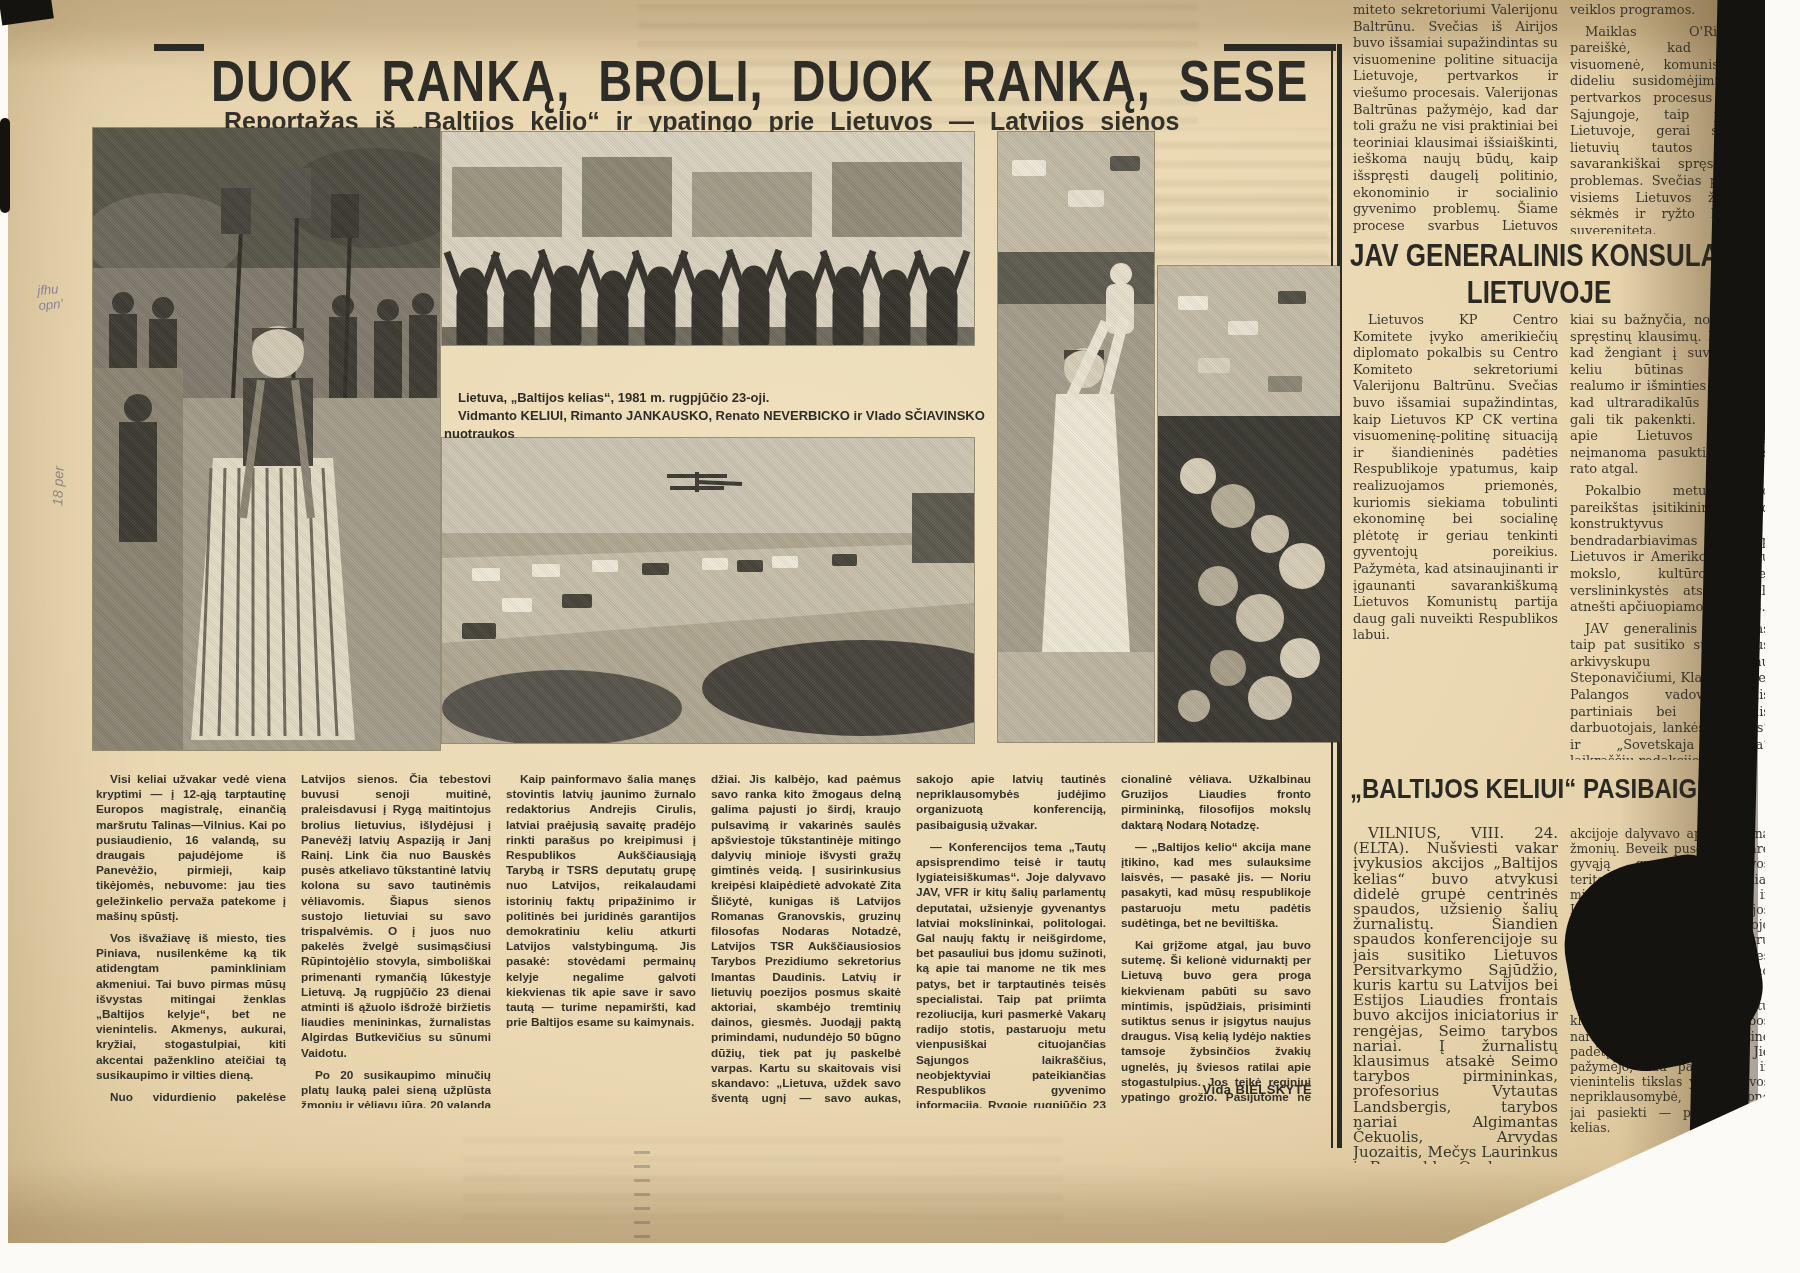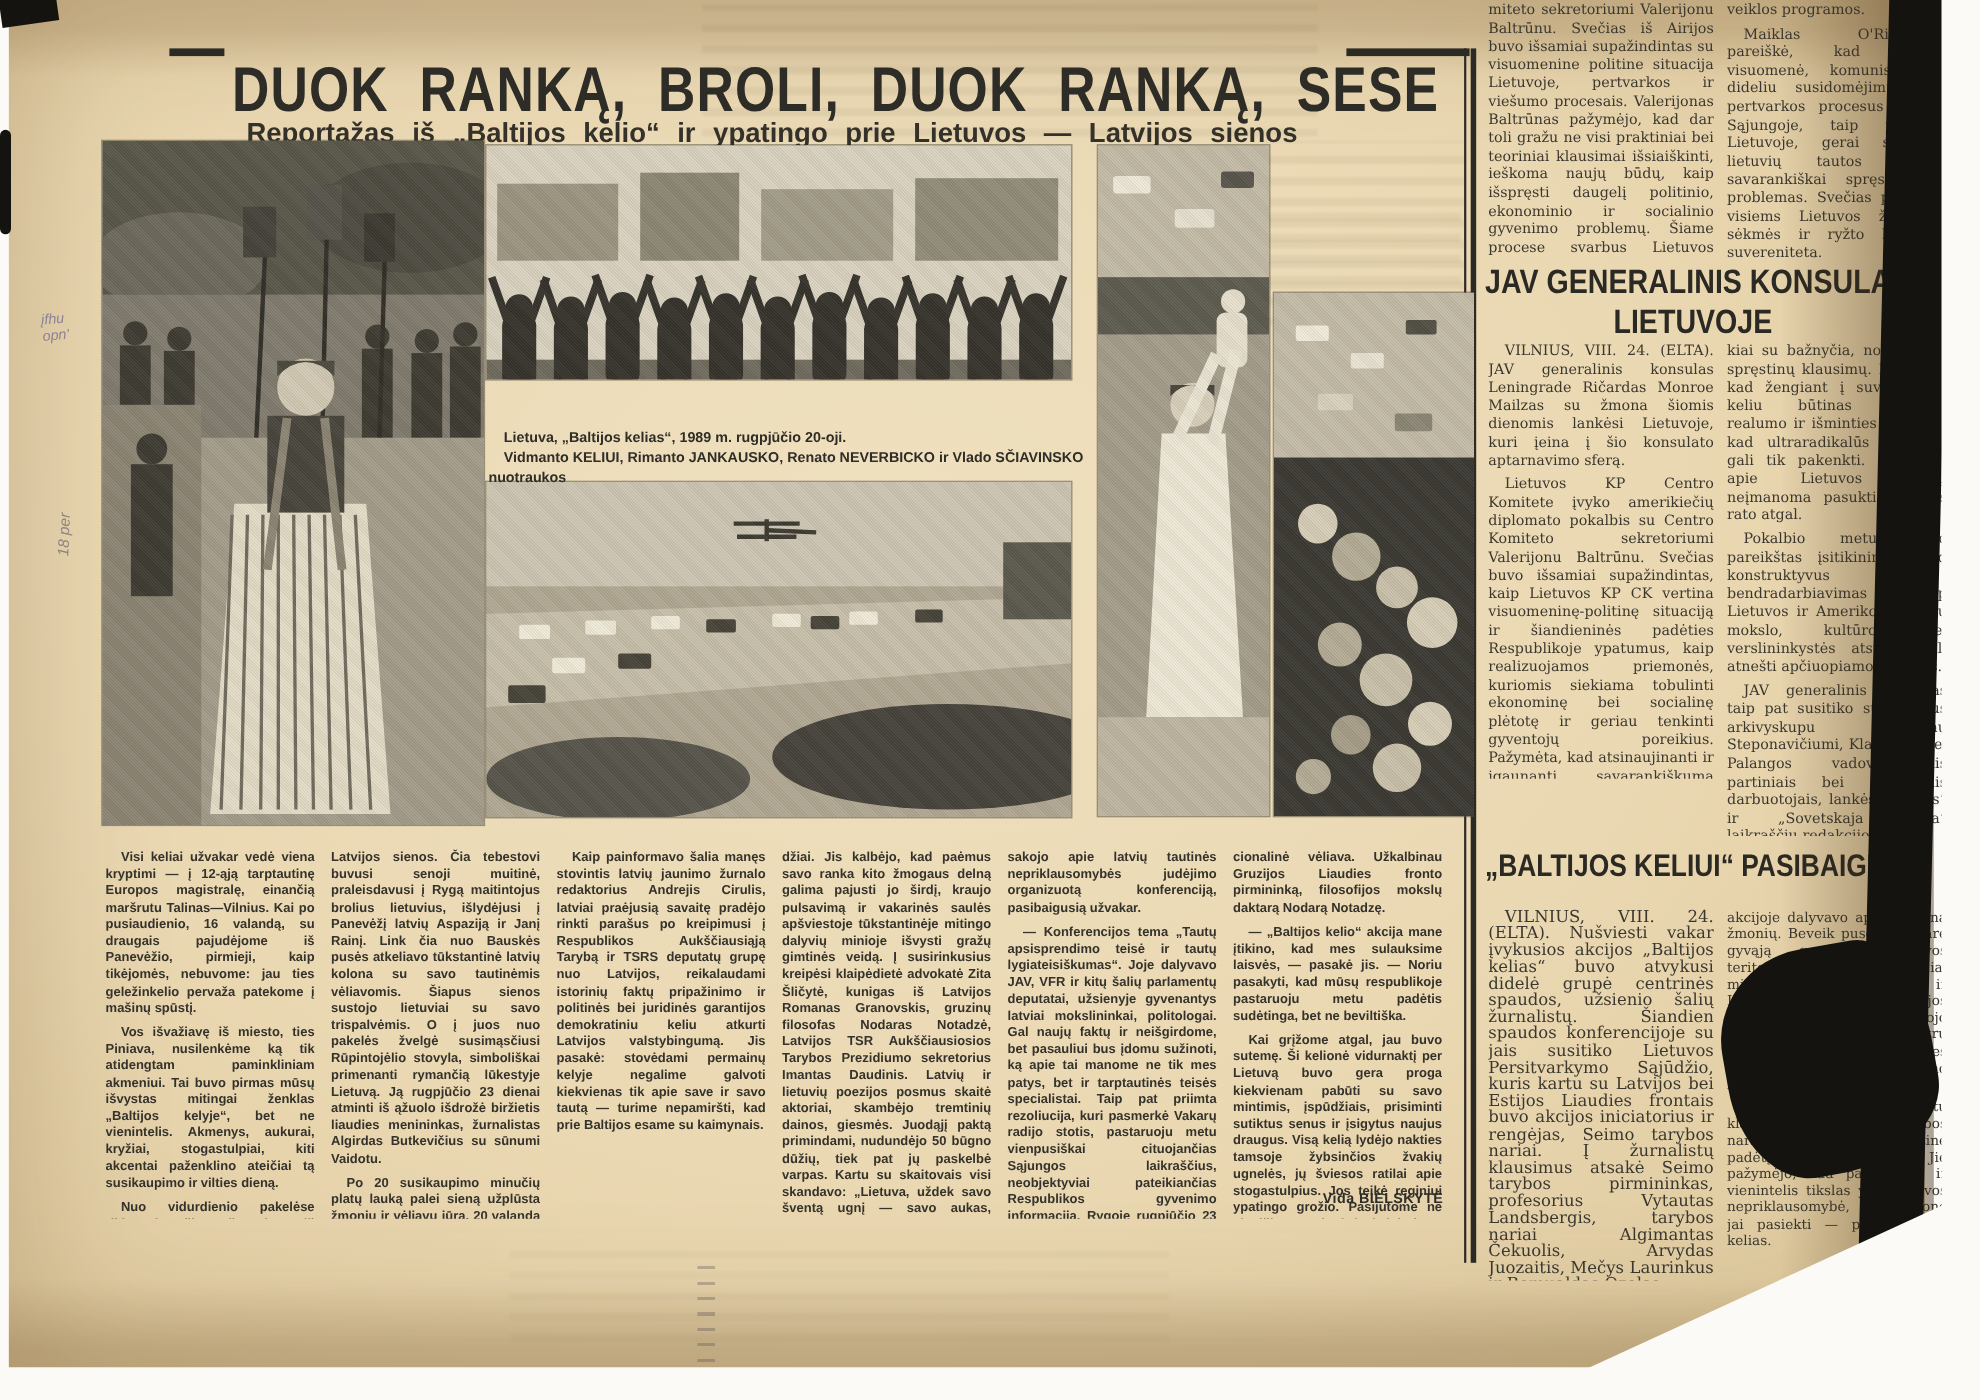--- a/index.html
+++ b/index.html
@@ -223,21 +223,21 @@
             <circle cx="102" cy="352" r="24" fill="#c8bfa8"></circle>
           <circle cx="142" cy="392" r="20" fill="#d6cdb6"></circle>
             <circle cx="70" cy="402" r="18" fill="#a49c86"></circle>
           <circle cx="112" cy="432" r="22" fill="#c8bfa8"></circle>
             <circle cx="36" cy="440" r="16" fill="#b3ab94"></circle>
         </g>
       </svg>
     </div>
 
     <div class="caption">
-      <p>Lietuva, „Baltijos kelias“, 1989 m. rugpjūčio 20-oji.</p>
+      <p>Lietuva, „Baltijos kelias“, 1981 m. rugpjūčio 23-oji.</p>
       <p>Vidmanto KELIUI, Rimanto JANKAUSKO, Renato NEVERBICKO ir Vlado SČIAVINSKO nuotraukos</p>
     </div>
 
     <div class="rcol" style="left:88px;">
       <p>Visi keliai užvakar vedė viena kryptimi — į 12-ąją tarptautinę Europos magistralę, einančią maršrutu Talinas—Vilnius. Kai po pusiaudienio, 16 valandą, su draugais pajudėjome iš Panevėžio, pirmieji, kaip tikėjomės, nebuvome: jau ties geležinkelio pervaža patekome į mašinų spūstį.</p>
       <p>Vos išvažiavę iš miesto, ties Piniava, nusilenkėme ką tik atidengtam paminkliniam akmeniui. Tai buvo pirmas mūsų išvystas mitingai ženklas „Baltijos kelyje“, bet ne vienintelis. Akmenys, aukurai, kryžiai, stogastulpiai, kiti akcentai paženklino ateičiai tą susikaupimo ir vilties dieną.</p>
       <p>Nuo vidurdienio pakelėse rikiavosi mašinos, žmonės — iš įvairių Lietuvos miestų ir rajonų. Tvarkingai nušluoti kiemai ir pakelės, ant takų prie sodybų pagarbos ženklan padėtos gėlės, uždegtos žvakutės.</p>
 
     </div>
     <div class="rcol" style="left:293px;">
@@ -271,21 +271,20 @@
       <p class="noind">veiklos programos.</p>
       <p>Maiklas O'Riordanas pareiškė, kad Airijos visuomenė, komunistai su dideliu susidomėjimu seka pertvarkos procesus Tarybų Sąjungoje, taip pat ir Lietuvoje, gerai supranta lietuvių tautos siekius savarankiškai spręsti savo problemas. Svečias palinkėjo visiems Lietuvos žmonėms sėkmės ir ryžto kelyje į suverenitetą.</p>
 
     </div>
 
     <div class="rheading" style="top:238px;font-size:26px;">
       <div class="l">JAV GENERALINIS KONSULAS</div>
       <div class="l">LIETUVOJE</div>
     </div>
     <div class="scol" style="left:1345px;top:312px;width:205px;height:396px;">
-      <p>VILNIUS, VIII. 24. (ELTA). JAV generalinis konsulas Leningrade Ričardas Monroe Mailzas su žmona šiomis dienomis lankėsi Lietuvoje, kuri įeina į šio konsulato aptarnavimo sferą.</p>
       <p>Lietuvos KP Centro Komitete įvyko amerikiečių diplomato pokalbis su Centro Komiteto sekretoriumi Valerijonu Baltrūnu. Svečias buvo išsamiai supažindintas, kaip Lietuvos KP CK vertina visuomeninę-politinę situaciją ir šiandieninės padėties Respublikoje ypatumus, kaip realizuojamos priemonės, kuriomis siekiama tobulinti ekonominę bei socialinę plėtotę ir geriau tenkinti gyventojų poreikius. Pažymėta, kad atsinaujinanti ir įgaunanti savarankiškumą Lietuvos Komunistų partija daug gali nuveikti Respublikos labui.</p>
 
     </div>
     <div class="scol" style="left:1562px;top:312px;width:200px;height:448px;">
       <p class="noind">kiai su bažnyčia, nors yra ir spręstinų klausimų. Pabrėžta, kad žengiant į suverenitetą keliu būtinas politinio realumo ir išminties jausmas, kad ultraradikalūs veiksmai gali tik pakenkti. Galvojant apie Lietuvos ateitį, neįmanoma pasukti istorijos rato atgal.</p>
       <p>Pokalbio metu buvo pareikštas įsitikinimas, kad konstruktyvus bendradarbiavimas tarp Lietuvos ir Amerikos lietuvių mokslo, kultūros bei verslininkystės atstovų gali atnešti apčiuopiamos naudos.</p>
       <p>JAV generalinis konsulas taip pat susitiko su Vilniaus arkivyskupu Julijonu Steponavičiumi, Klaipėdos bei Palangos vadovaujančiais partiniais bei tarybiniais darbuotojais, lankėsi „Tiesos“ ir „Sovetskaja Litva“ laikraščių redakcijose.</p>
     </div>
 
     <div class="rheading" style="top:772px;font-size:24px;">

